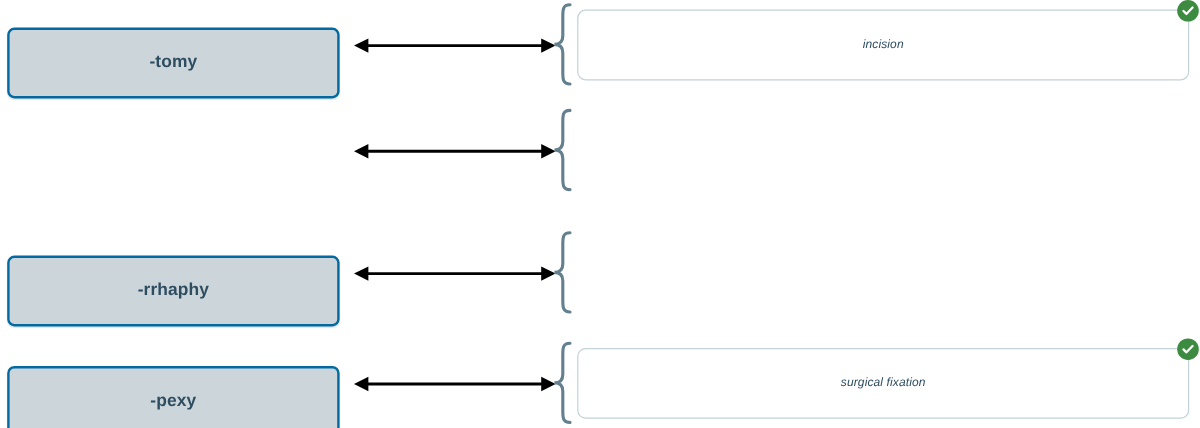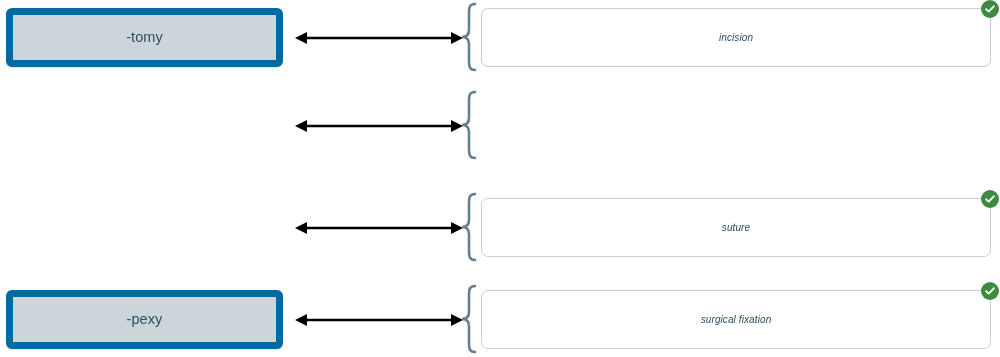--- a/index.html
+++ b/index.html
@@ -31,31 +31,32 @@
   }
   .match-row.r0 { top: 0px; }
   .match-row.r1 { top: 88px; }
   .match-row.r2 { top: 190px; }
   .match-row.r3 { top: 282px; }
 
   
   .term-tile {
     position: absolute;
     left: 6px;
-    top: 8px;
+    top: 23px;
     width: 277px;
     height: 59px;
     box-sizing: border-box;
     background: #ccd6da;
-    border: 7px solid #0369a1;
+    border: 2px solid #0369a1;
     border-radius: 6px;
     display: flex;
     align-items: center;
     justify-content: center;
     box-shadow: 0 1px 1px rgba(90,110,125,0.18);
+    font-weight: bold;
   }
   .term-label {
     font-size: 14.5px;
     color: #2e4d61;
     letter-spacing: 0.1px;
     line-height: 1;
   }
 
   
   .connector {
@@ -167,71 +168,64 @@
 
     <div class="brace">
       <svg width="22" height="70" viewBox="0 0 22 70" style="margin-top:-6px" xmlns="http://www.w3.org/2000/svg">
         <path d="M17 2 C11 2 11 6 11 12 L11 28 C11 33 8 35 4 35 C8 35 11 37 11 42 L11 58 C11 64 11 68 17 68" fill="none" stroke="#64808f" stroke-width="2.6" stroke-linecap="round"></path>
       </svg>
     </div>
 
   </div>
 
   <div class="match-row r2">
+    <div class="term-tile">
+      <span class="term-label">-rrhaphy</span>
+    </div>
+
+    <div class="connector">
+      <svg width="172" height="59" viewBox="0 0 172 59" xmlns="http://www.w3.org/2000/svg">
+        <line x1="10" y1="30" x2="162" y2="30" stroke="#000000" stroke-width="2.4"></line>
+        <polygon points="2,30 14,24 14,36" fill="#000000"></polygon>
+        <polygon points="170,30 158,24 158,36" fill="#000000"></polygon>
+      </svg>
+    </div>
+
+    <div class="brace">
+      <svg width="22" height="70" viewBox="0 0 22 70" style="margin-top:-6px" xmlns="http://www.w3.org/2000/svg">
+        <path d="M17 2 C11 2 11 6 11 12 L11 28 C11 33 8 35 4 35 C8 35 11 37 11 42 L11 58 C11 64 11 68 17 68" fill="none" stroke="#64808f" stroke-width="2.6" stroke-linecap="round"></path>
+      </svg>
+    </div>
+
+  </div>
+
+  <div class="match-row r3">
+    <div class="term-tile">
+      <span class="term-label">-pexy</span>
+    </div>
 
     <div class="connector">
       <svg width="172" height="59" viewBox="0 0 172 59" xmlns="http://www.w3.org/2000/svg">
         <line x1="10" y1="30" x2="162" y2="30" stroke="#000000" stroke-width="2.4"></line>
         <polygon points="2,30 14,24 14,36" fill="#000000"></polygon>
         <polygon points="170,30 158,24 158,36" fill="#000000"></polygon>
       </svg>
     </div>
 
     <div class="brace">
       <svg width="22" height="70" viewBox="0 0 22 70" style="margin-top:-6px" xmlns="http://www.w3.org/2000/svg">
         <path d="M17 2 C11 2 11 6 11 12 L11 28 C11 33 8 35 4 35 C8 35 11 37 11 42 L11 58 C11 64 11 68 17 68" fill="none" stroke="#64808f" stroke-width="2.6" stroke-linecap="round"></path>
       </svg>
     </div>
 
     <div class="def-card-wrap">
       <div class="def-card">
-        <span class="def-label">suture</span>
+        <span class="def-label">surgical fixation</span>
       </div>
       <div class="correct-badge">
         <svg width="12" height="12" viewBox="0 0 12 12" xmlns="http://www.w3.org/2000/svg">
           <path d="M2.2 6.2 L4.7 8.6 L9.8 3.3" fill="none" stroke="#ffffff" stroke-width="1.9" stroke-linecap="round" stroke-linejoin="round"></path>
         </svg>
       </div>
     </div>
   </div>
 
-  <div class="match-row r3">
-    <div class="term-tile">
-      <span class="term-label">-pexy</span>
-    </div>
-
-    <div class="connector">
-      <svg width="172" height="59" viewBox="0 0 172 59" xmlns="http://www.w3.org/2000/svg">
-        <line x1="10" y1="30" x2="162" y2="30" stroke="#000000" stroke-width="2.4"></line>
-        <polygon points="2,30 14,24 14,36" fill="#000000"></polygon>
-        <polygon points="170,30 158,24 158,36" fill="#000000"></polygon>
-      </svg>
-    </div>
-
-    <div class="brace">
-      <svg width="22" height="70" viewBox="0 0 22 70" style="margin-top:-6px" xmlns="http://www.w3.org/2000/svg">
-        <path d="M17 2 C11 2 11 6 11 12 L11 28 C11 33 8 35 4 35 C8 35 11 37 11 42 L11 58 C11 64 11 68 17 68" fill="none" stroke="#64808f" stroke-width="2.6" stroke-linecap="round"></path>
-      </svg>
-    </div>
-
-    <div class="def-card-wrap">
-      <div class="def-card">
-        <span class="def-label">surgical fixation</span>
-      </div>
-      <div class="correct-badge">
-        <svg width="12" height="12" viewBox="0 0 12 12" xmlns="http://www.w3.org/2000/svg">
-          <path d="M2.2 6.2 L4.7 8.6 L9.8 3.3" fill="none" stroke="#ffffff" stroke-width="1.9" stroke-linecap="round" stroke-linejoin="round"></path>
-        </svg>
-      </div>
-    </div>
-  </div>
-
 </div>
 
 </body></html>

